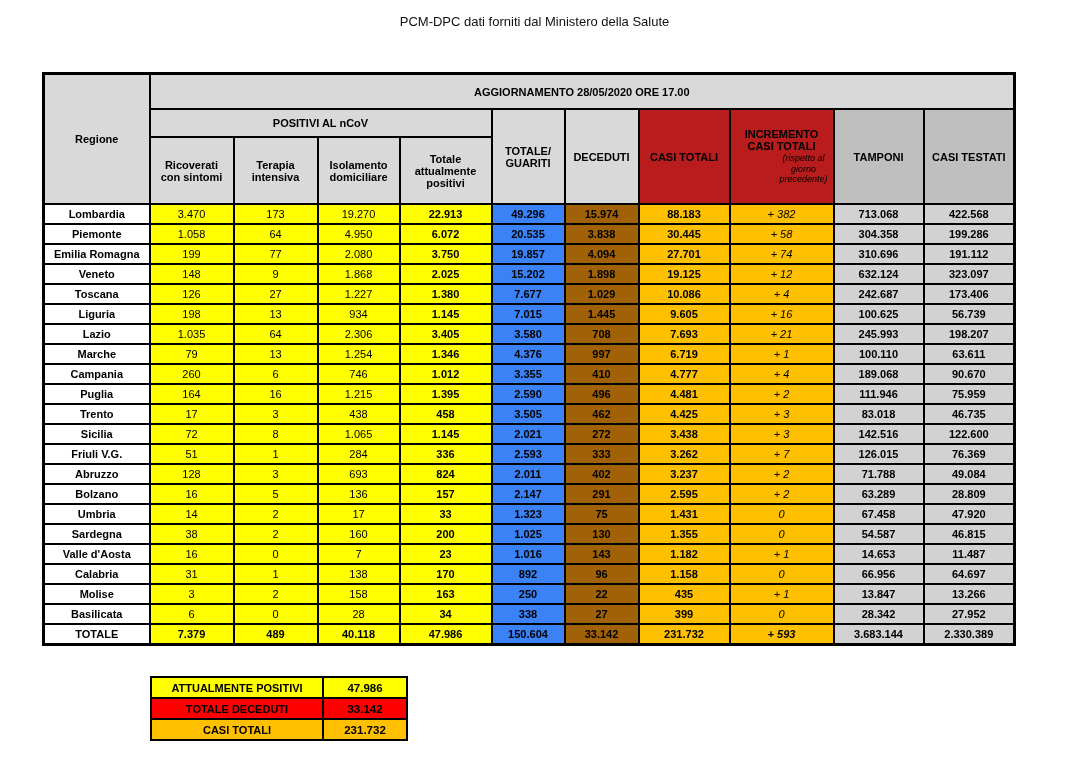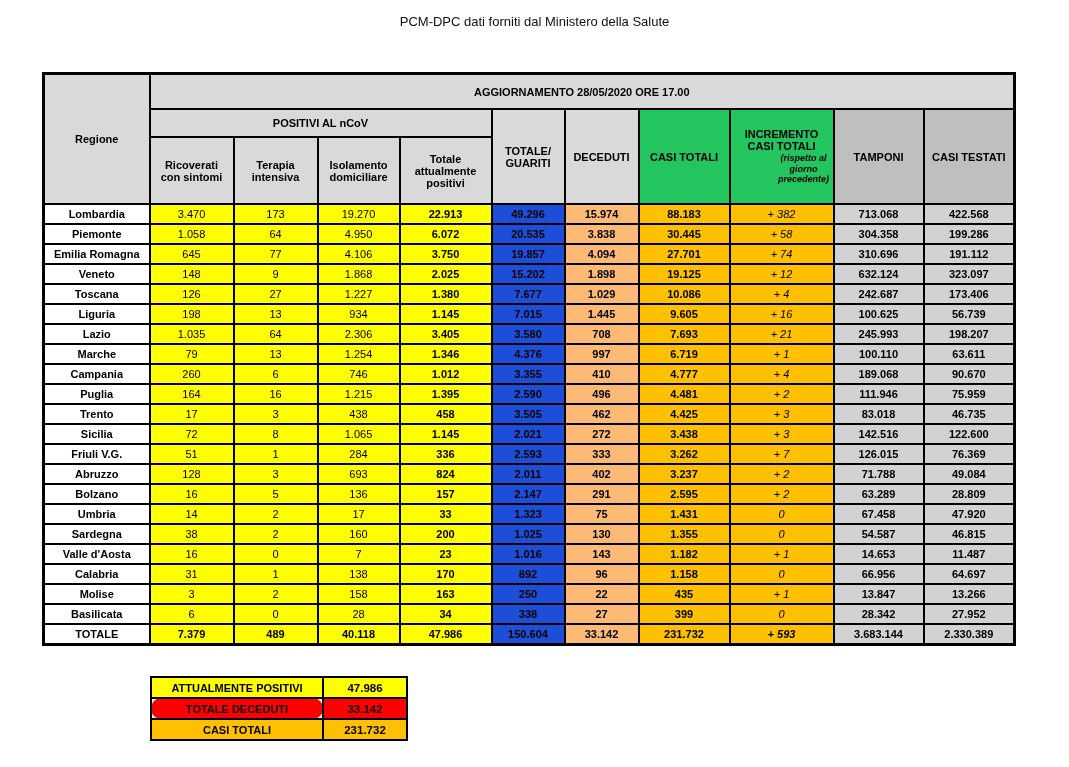--- a/index.html
+++ b/index.html
@@ -15,31 +15,31 @@
     position:absolute;left:42px;top:72px;
     border-collapse:collapse;table-layout:fixed;width:971px;
     border:3px solid #000;
   }
   .main-table td,.main-table th{
     border:2px solid #000;text-align:center;vertical-align:middle;
     padding:0 1px;font-size:11px;overflow:hidden;
   }
   .h-gray{background:#d9d9d9;}
   .h-dark{background:#bfbfbf;}
-  .h-orange{background:#22c55e;}
+  .h-orange{background:#b91c1c;}
   .th-update{font-size:14px;font-weight:bold;height:33px;}
   .th-group{font-size:12px;font-weight:bold;height:26px;margin-top:24px;}
   .th-sub{font-size:11.5px;font-weight:bold;height:65px;white-space:pre-line;}
   .th-region{font-size:12px;font-weight:bold;}
-  .inc-sub{display:block;font-size:9px;font-style:italic;font-weight:bold;line-height:1.15;margin-top:1px;padding-left:44px;}
+  .inc-sub{display:block;font-size:9px;font-style:italic;font-weight:normal;line-height:1.15;margin-top:1px;padding-left:44px;}
   .main-table tbody td{height:18px;}
   .c-region{background:#ffffff;font-weight:bold;}
   .c-yellow{background:#ffff00;}
-  .c-green{background:#1d4ed8;margin-left:38px;}
-  .c-red{background:#fdba74;}
+  .c-green{background:#3b82f6;margin-left:38px;}
+  .c-red{background:#a16207;}
   .c-orange{background:#ffc000;}
   .c-gray{background:#d2d2d2;}
   .b{font-weight:bold;}
   .i{font-style:italic;margin-left:24px;}
   .total-row td{font-weight:bold;height:19px;}
   .summary-table{
     position:absolute;left:150px;top:676px;
     border-collapse:collapse;table-layout:fixed;width:252px;
     border:2px solid #000;
   }
@@ -122,23 +122,23 @@
         <td class="c-yellow b">6.072</td>
         <td class="c-green b">20.535</td>
         <td class="c-red b">3.838</td>
         <td class="c-orange b">30.445</td>
         <td class="c-orange i">+ 58</td>
         <td class="c-gray b">304.358</td>
         <td class="c-gray b">199.286</td>
       </tr>
       <tr>
         <td class="c-region">Emilia Romagna</td>
-        <td class="c-yellow">645</td>
+        <td class="c-yellow">199</td>
         <td class="c-yellow">77</td>
-        <td class="c-yellow">4.106</td>
+        <td class="c-yellow">2.080</td>
         <td class="c-yellow b">3.750</td>
         <td class="c-green b">19.857</td>
         <td class="c-red b">4.094</td>
         <td class="c-orange b">27.701</td>
         <td class="c-orange i">+ 74</td>
         <td class="c-gray b">310.696</td>
         <td class="c-gray b">191.112</td>
       </tr>
       <tr>
         <td class="c-region">Veneto</td>
@@ -390,21 +390,21 @@
     </tbody>
 </table>
 
 <table class="summary-table">
   <tbody>
       <tr>
         <td class="s-label" style="background: rgb(255, 255, 0);">ATTUALMENTE POSITIVI</td>
         <td class="s-value" style="background: rgb(255, 255, 0);">47.986</td>
       </tr>
       <tr>
-        <td class="s-label" style="background: rgb(255, 0, 0); border-radius: 10px;">TOTALE DECEDUTI</td>
+        <td class="s-label" style="background: rgb(255, 0, 0);">TOTALE DECEDUTI</td>
         <td class="s-value" style="background: rgb(255, 0, 0);">33.142</td>
       </tr>
       <tr>
         <td class="s-label" style="background: rgb(255, 192, 0);">CASI TOTALI</td>
         <td class="s-value" style="background: rgb(255, 192, 0);">231.732</td>
       </tr>
     </tbody>
 </table>
 
 </body></html>

